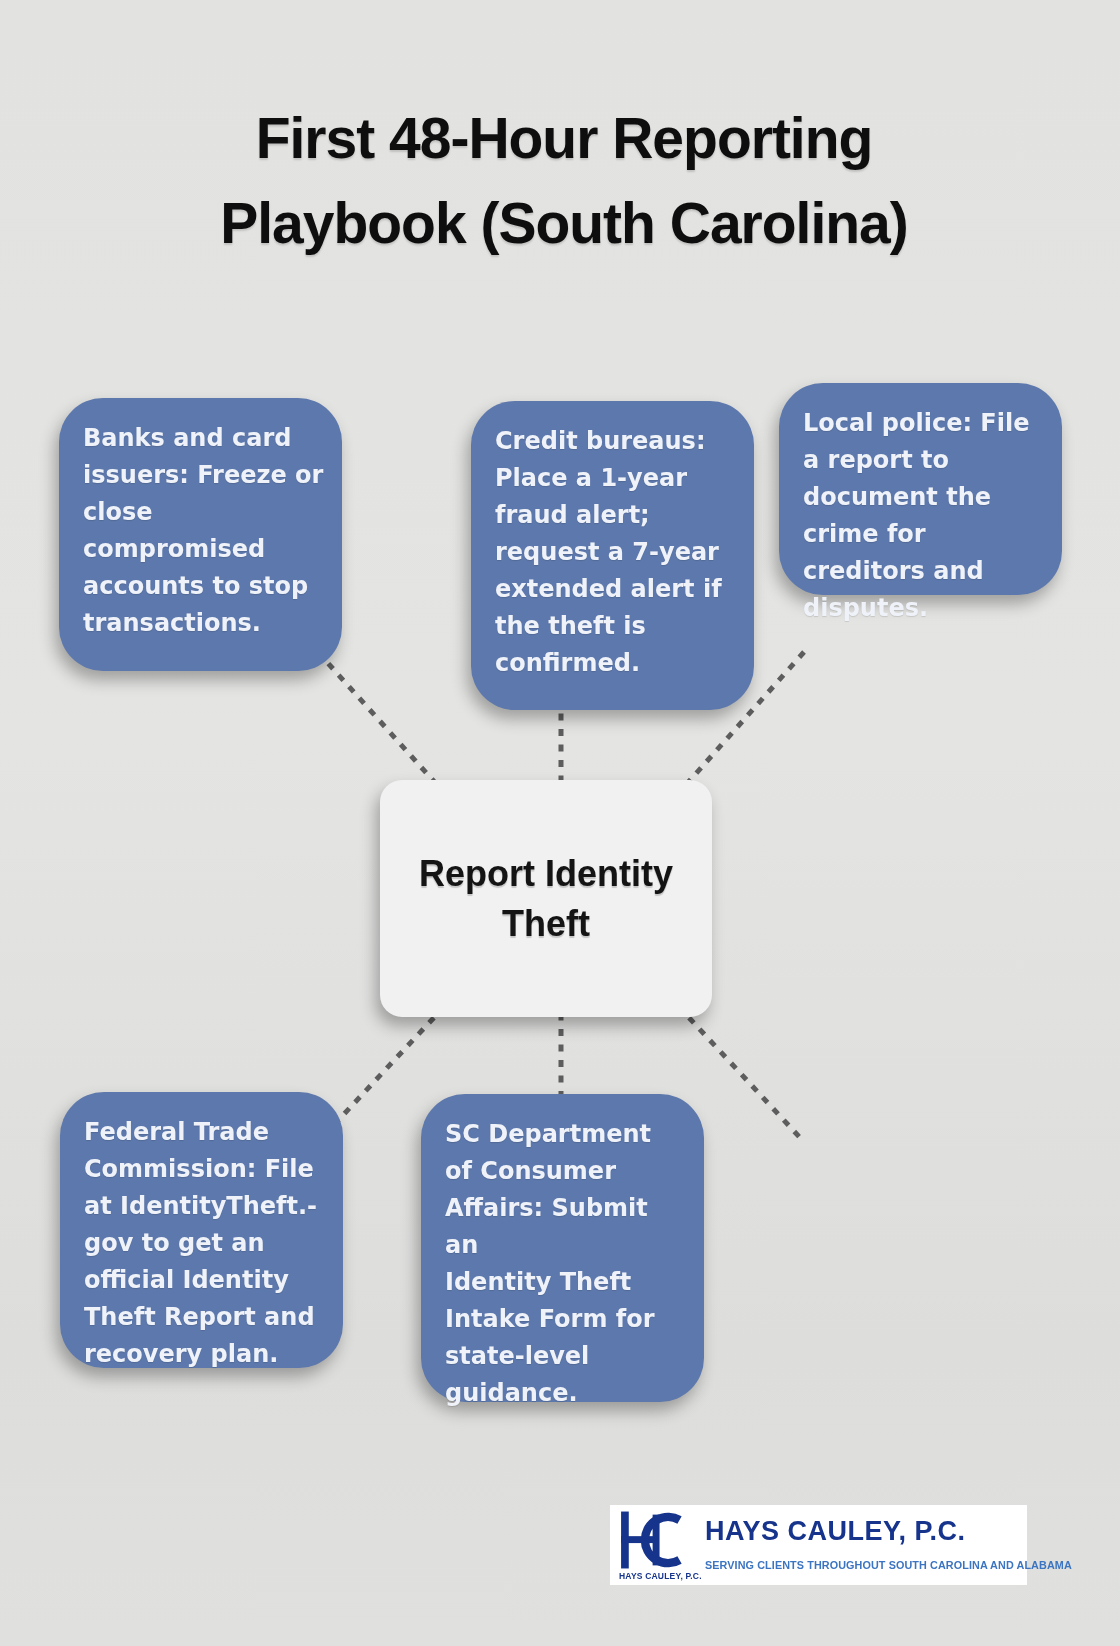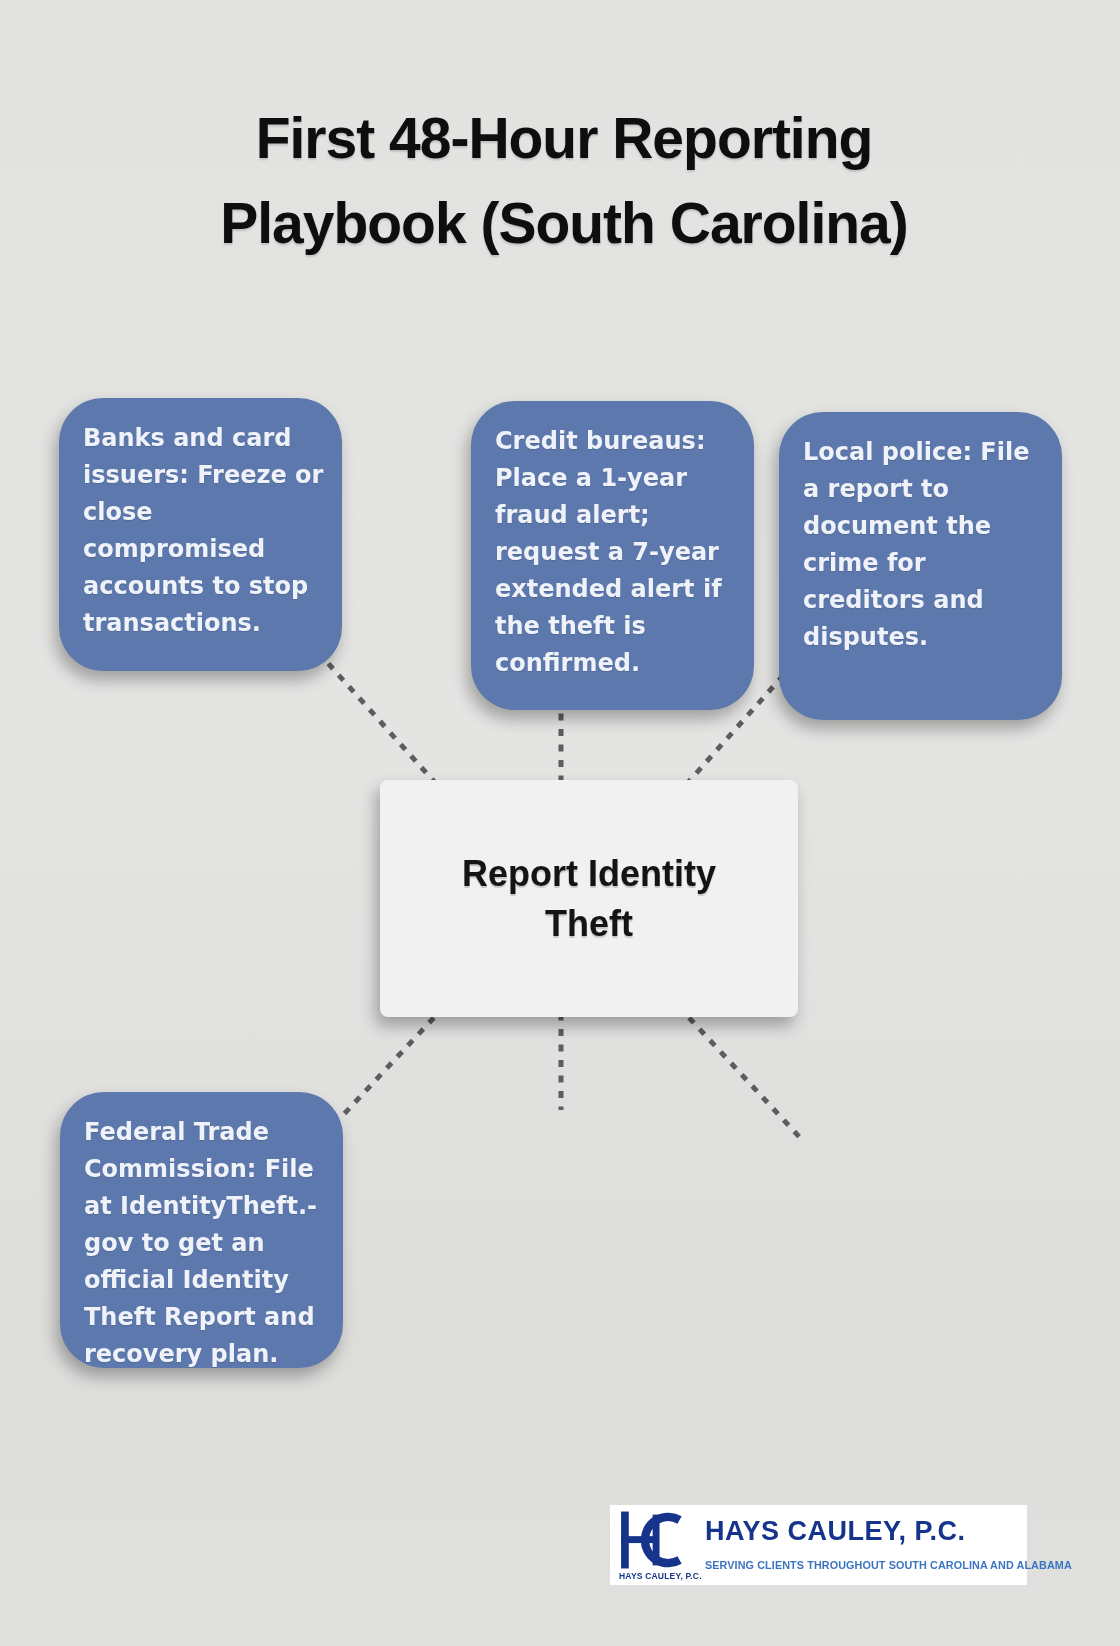--- a/index.html
+++ b/index.html
@@ -54,32 +54,32 @@
   }
   .node.blue p {
     margin: 0;
     font-size: 24px;
     line-height: 37px;
     white-space: pre-line;
     text-shadow: 0 1px 1px rgba(0,0,0,0.12);
   }
   .b1 { left: 59px;  top: 398px; height: 273px; }
   .b2 { left: 423px; top: 401px; height: 309px; margin-left: 48px; }
-  .b3 { left: 779px; top: 412px; height: 308px; }
+  .b3 { left: 779px; top: 383px; height: 212px; }
   .b4 { left: 60px;  top: 1092px; height: 276px; }
   .b5 { left: 421px; top: 1094px; height: 308px; }
   .b6 { left: 780px; top: 1092px; height: 308px; }
   .center-node {
     left: 380px; top: 780px;
-    width: 418px; height: 237px;
+    width: 332px; height: 237px;
     background: #f1f1f2;
     display: flex;
     align-items: center;
     justify-content: center;
-    border-radius: 8px;
+    border-radius: 22px;
   }
   .center-node p {
     margin: 0;
     font-family: "Liberation Sans", sans-serif;
     font-weight: bold;
     font-size: 36px;
     line-height: 50px;
     color: #141414;
     text-align: center;
     white-space: pre-line;
@@ -177,20 +177,29 @@
   </div>
 
   <div class="node blue b4">
     <p>Federal Trade
 Commission: File
 at IdentityTheft.-
 gov to get an
 official Identity
 Theft Report and
 recovery plan.</p>
+  </div>
+  <div class="node blue b5">
+    <p>SC Department
+of Consumer
+Affairs: Submit an
+Identity Theft
+Intake Form for
+state-level
+guidance.</p>
   </div>
 
   <div class="logo">
     <svg class="monogram" width="78" height="60" viewBox="0 0 96 78">
       <rect x="0" y="2" width="10" height="74" fill="#16348c"></rect>
       <rect x="0" y="34" width="48" height="9" fill="#16348c"></rect>
       <rect x="41" y="6" width="9" height="66" fill="#16348c"></rect>
       <path d="M 76 13 A 30 30 0 1 0 76 65" fill="none" stroke="#16348c" stroke-width="11"></path>
     </svg>
     <div class="mono-caption">HAYS CAULEY, P.C.</div>

